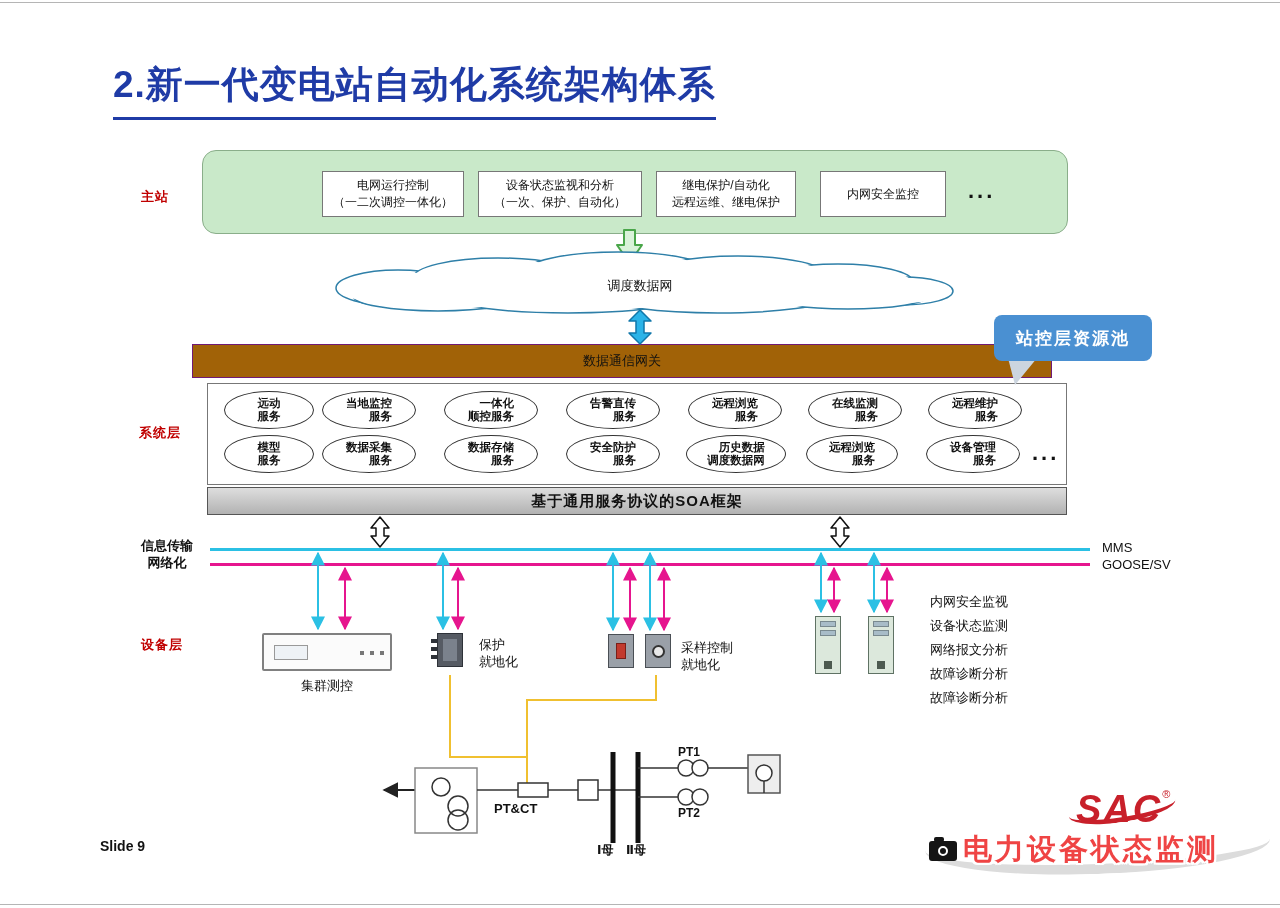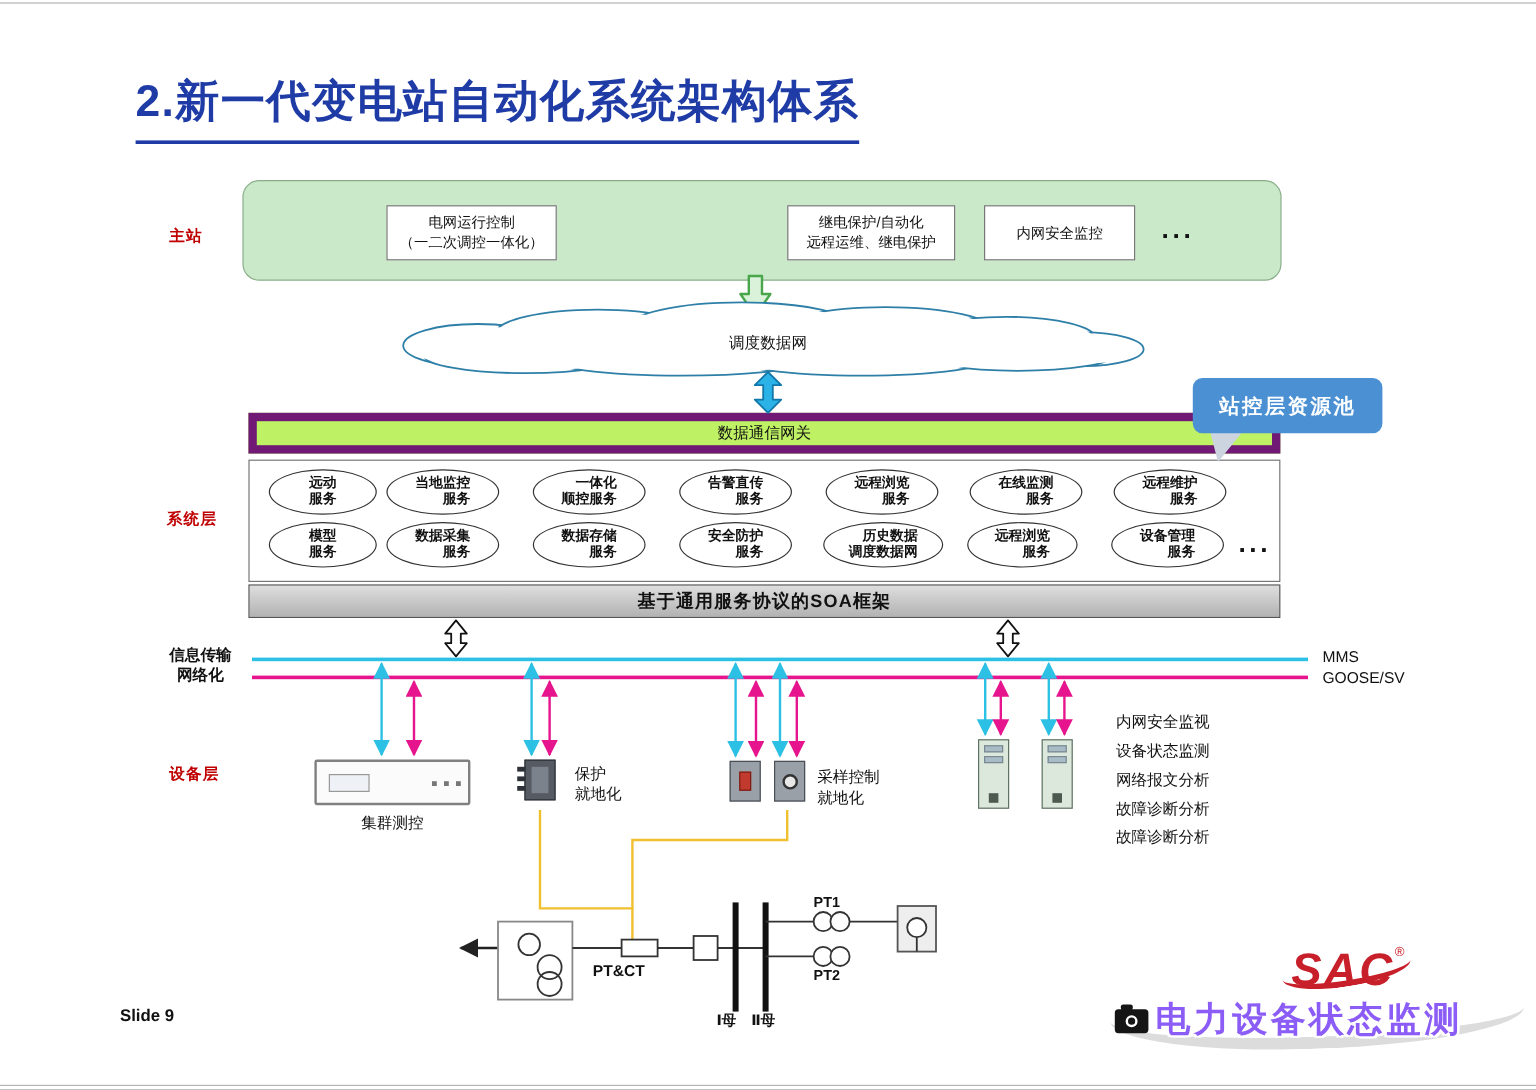--- a/index.html
+++ b/index.html
@@ -6,21 +6,21 @@
   html,body{background:#9a9a9a}
   body{font-family:"Liberation Sans","DejaVu Sans",sans-serif;color:#111}
   #slide{position:relative;width:1280px;height:908px;background:#fff;margin:0 auto;overflow:hidden}
   .edge{position:absolute;left:0;width:1280px;height:1px;background:#b5b5b5}
   .title{position:absolute;left:113px;top:60px;font-size:37px;font-weight:bold;color:#1f3ba6;border-bottom:3px solid #1f3ba6;padding-bottom:7px;letter-spacing:1px}
   .layer-label{position:absolute;color:#c00000;font-size:13px;font-weight:bold;letter-spacing:1px}
   .master-panel{position:absolute;left:202px;top:150px;width:866px;height:84px;background:#c9e9c9;border:1px solid #8aae8a;border-radius:14px}
   .mbox{position:absolute;top:171px;height:46px;background:#fff;border:1px solid #777;display:flex;align-items:center;justify-content:center;text-align:center;font-size:12px;line-height:1.4;white-space:pre-line;z-index:2}
   .dots{position:absolute;font-weight:bold;font-size:22px;letter-spacing:3px;color:#111}
   .cloud-label{position:absolute;left:320px;top:277px;width:640px;text-align:center;font-size:13px;z-index:3}
-  .gateway{position:absolute;left:207px;top:344px;width:860px;height:34px;background:#bef264;border:7px solid #701a75;display:flex;align-items:center;justify-content:center;font-size:13px;z-index:2}
+  .gateway{position:absolute;left:192px;top:344px;width:860px;height:34px;background:#a16207;border:1px solid #701a75;display:flex;align-items:center;justify-content:center;font-size:13px;z-index:2}
   .callout{position:absolute;left:994px;top:315px;width:158px;height:46px;background:#4a90d2;border-radius:8px;color:#fff;font-size:17px;font-weight:bold;display:flex;align-items:center;justify-content:center;letter-spacing:2px;z-index:6}
   .callout-tail{position:absolute;left:1008px;top:358px;width:0;height:0;border-top:27px solid #ccd5df;border-left:7px solid transparent;border-right:22px solid transparent;z-index:5}
   .sys-panel{position:absolute;left:207px;top:383px;width:860px;height:102px;background:#fff;border:1px solid #777}
   .svc{position:absolute;height:38px;background:#fff;border:1.5px solid #333;border-radius:50%;display:flex;align-items:center;justify-content:center;text-align:right;font-size:11.5px;font-weight:bold;line-height:1.15;white-space:pre-line;z-index:2}
   .soa{position:absolute;left:207px;top:487px;width:860px;height:28px;background:linear-gradient(#dedede,#b2b2b2);border:1px solid #555;display:flex;align-items:center;justify-content:center;font-size:15px;font-weight:bold;letter-spacing:1px}
   .hline{position:absolute;left:210px;width:880px;height:3px;z-index:2}
   .net-label{position:absolute;font-size:13px}
   .info-label{position:absolute;left:123px;top:538px;width:88px;text-align:center;font-size:13px;font-weight:bold;line-height:1.3;white-space:pre-line}
   .connectors{position:absolute;left:200px;top:515px;width:900px;height:345px;pointer-events:none;z-index:3}
   .cloud-svg{position:absolute;left:318px;top:246px;width:644px;height:70px;z-index:2}
@@ -45,39 +45,41 @@
   .slide-num{position:absolute;left:100px;top:838px;font-size:14px;font-weight:bold}
   
   .gray-swoosh{position:absolute;left:925px;top:816px;width:345px;height:58px;border-radius:50%;border-bottom:10px solid #dcdcdc;transform:rotate(-2deg);z-index:1}
   .logo{position:absolute;left:1076px;top:788px;z-index:2}
   .logo-swoosh{position:absolute;left:-8px;top:6px;width:108px;height:28px;border-radius:50%;border-bottom:5px solid #c8202a;transform:rotate(-9deg)}
   .logo-text{font-style:italic;font-weight:bold;font-size:38px;color:#c8202a;letter-spacing:2px;position:relative}
   .logo-reg{font-size:11px;color:#c8202a;vertical-align:top;position:relative}
   .cam{position:absolute;left:929px;top:841px;width:28px;height:20px;background:#151515;border-radius:3px;z-index:2}
   .cam-top{position:absolute;top:-4px;left:5px;width:10px;height:5px;background:#151515;border-radius:2px}
   .cam-lens{position:absolute;left:9px;top:5px;width:10px;height:10px;border:2px solid #fff;border-radius:50%}
-  .watermark{position:absolute;left:963px;top:830px;font-size:29px;font-weight:bold;letter-spacing:3px;color:#8b5cf6;z-index:2;
+  .watermark{position:absolute;left:963px;top:830px;font-size:29px;font-weight:bold;letter-spacing:3px;color:#ef4444;z-index:2;
     text-shadow:-2px -2px 0 #fff,2px -2px 0 #fff,-2px 2px 0 #fff,2px 2px 0 #fff,0 2px 0 #fff,0 -2px 0 #fff,2px 0 0 #fff,-2px 0 0 #fff}
 </style>
 </head>
 <body>
 
 <div id="slide">
   <div class="edge" style="top:2px"></div>
   <div class="edge" style="top:904px"></div>
 
   <div class="title">2.新一代变电站自动化系统架构体系</div>
 
   <div class="layer-label" style="left:141px;top:188px">主站</div>
   <div class="layer-label" style="left:139px;top:424px">系统层</div>
   <div class="layer-label" style="left:141px;top:636px">设备层</div>
 
   <div class="master-panel"></div>
   <div class="mbox" style="left:322px;width:142px">电网运行控制
 （一二次调控一体化）</div>
+  <div class="mbox" style="left:478px;width:164px">设备状态监视和分析
+（一次、保护、自动化）</div>
   <div class="mbox" style="left:656px;width:140px">继电保护/自动化
 远程运维、继电保护</div>
   <div class="mbox" style="left:820px;width:126px">内网安全监控</div>
   <div class="dots" style="left:968px;top:178px">...</div>
 
   <svg class="arrow-svg" style="left:608px;top:228px" width="44" height="38">
     <polygon points="16,2 27,2 27,17 34,17 21.5,35 9,17 16,17" fill="#d9f2d9" stroke="#4aa64a" stroke-width="2" stroke-linejoin="round"></polygon>
   </svg>
 
   <svg class="cloud-svg" viewBox="0 0 644 70">

